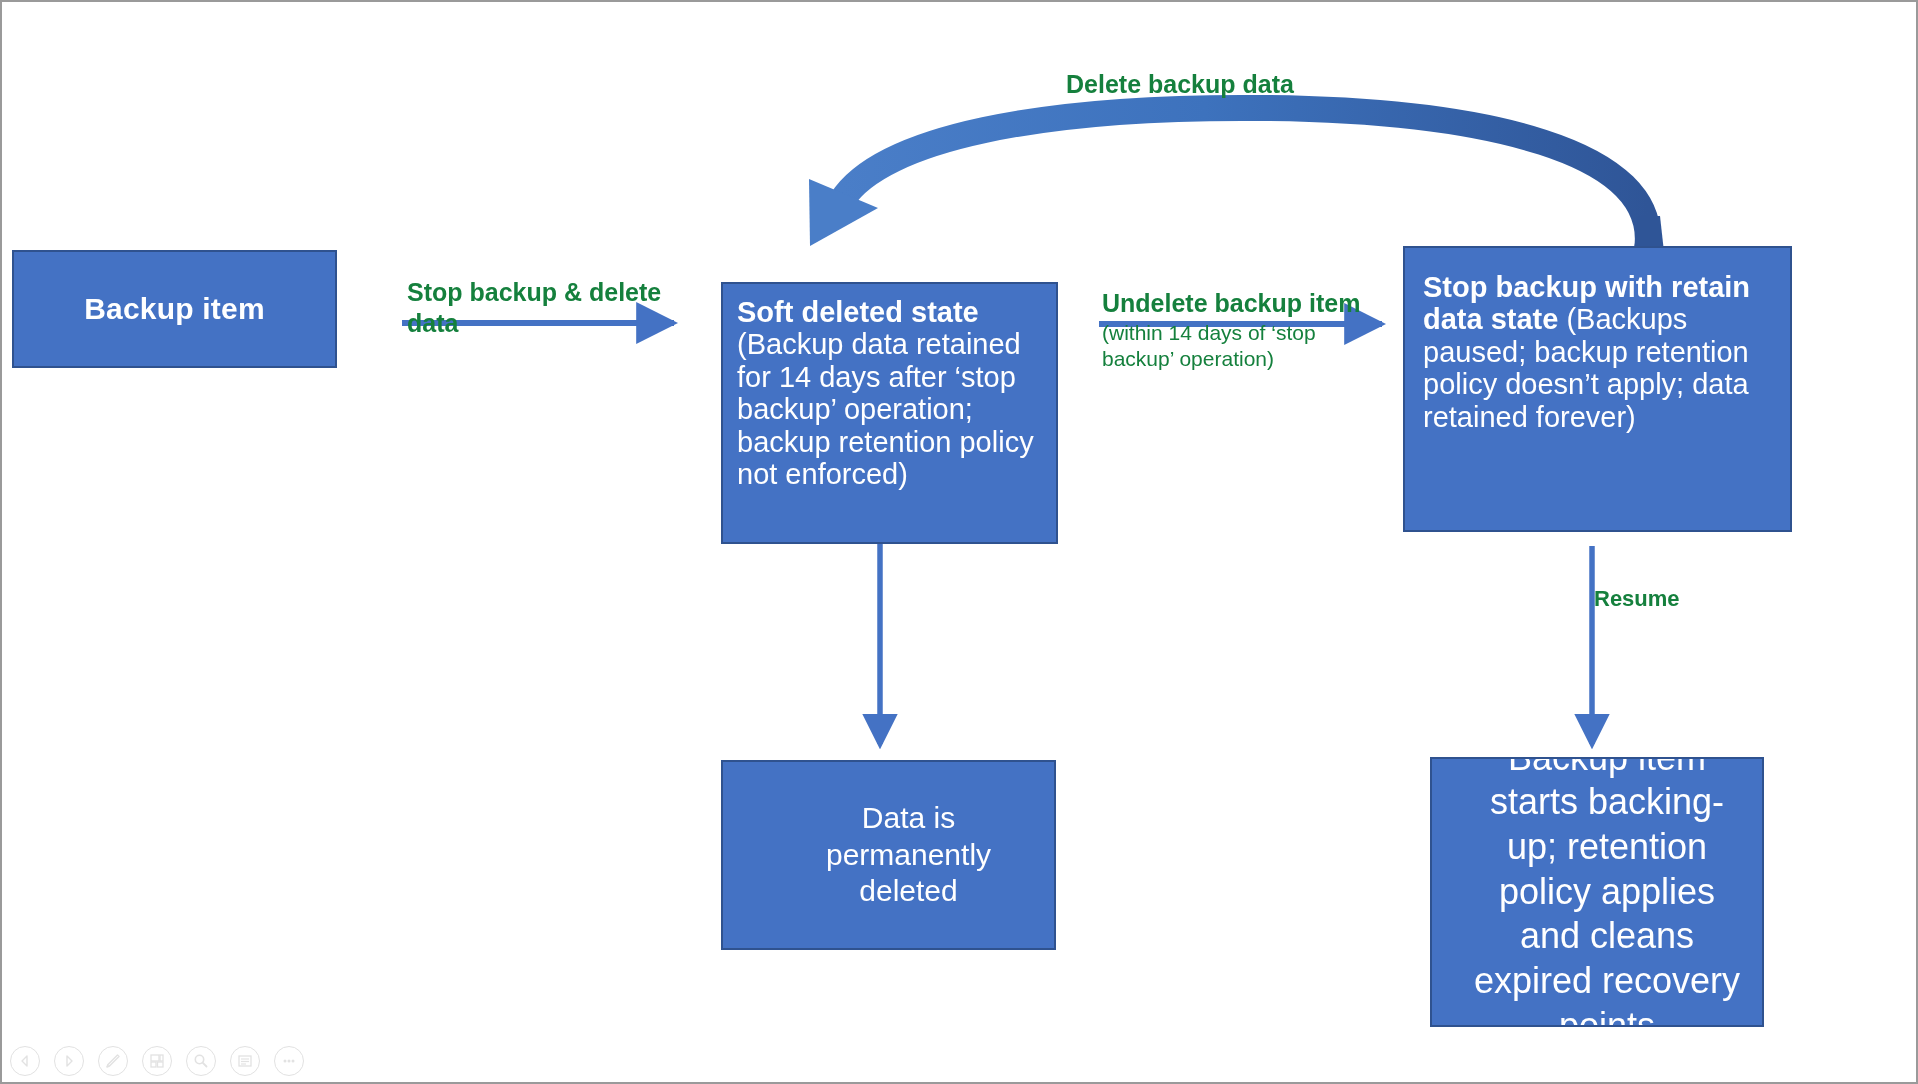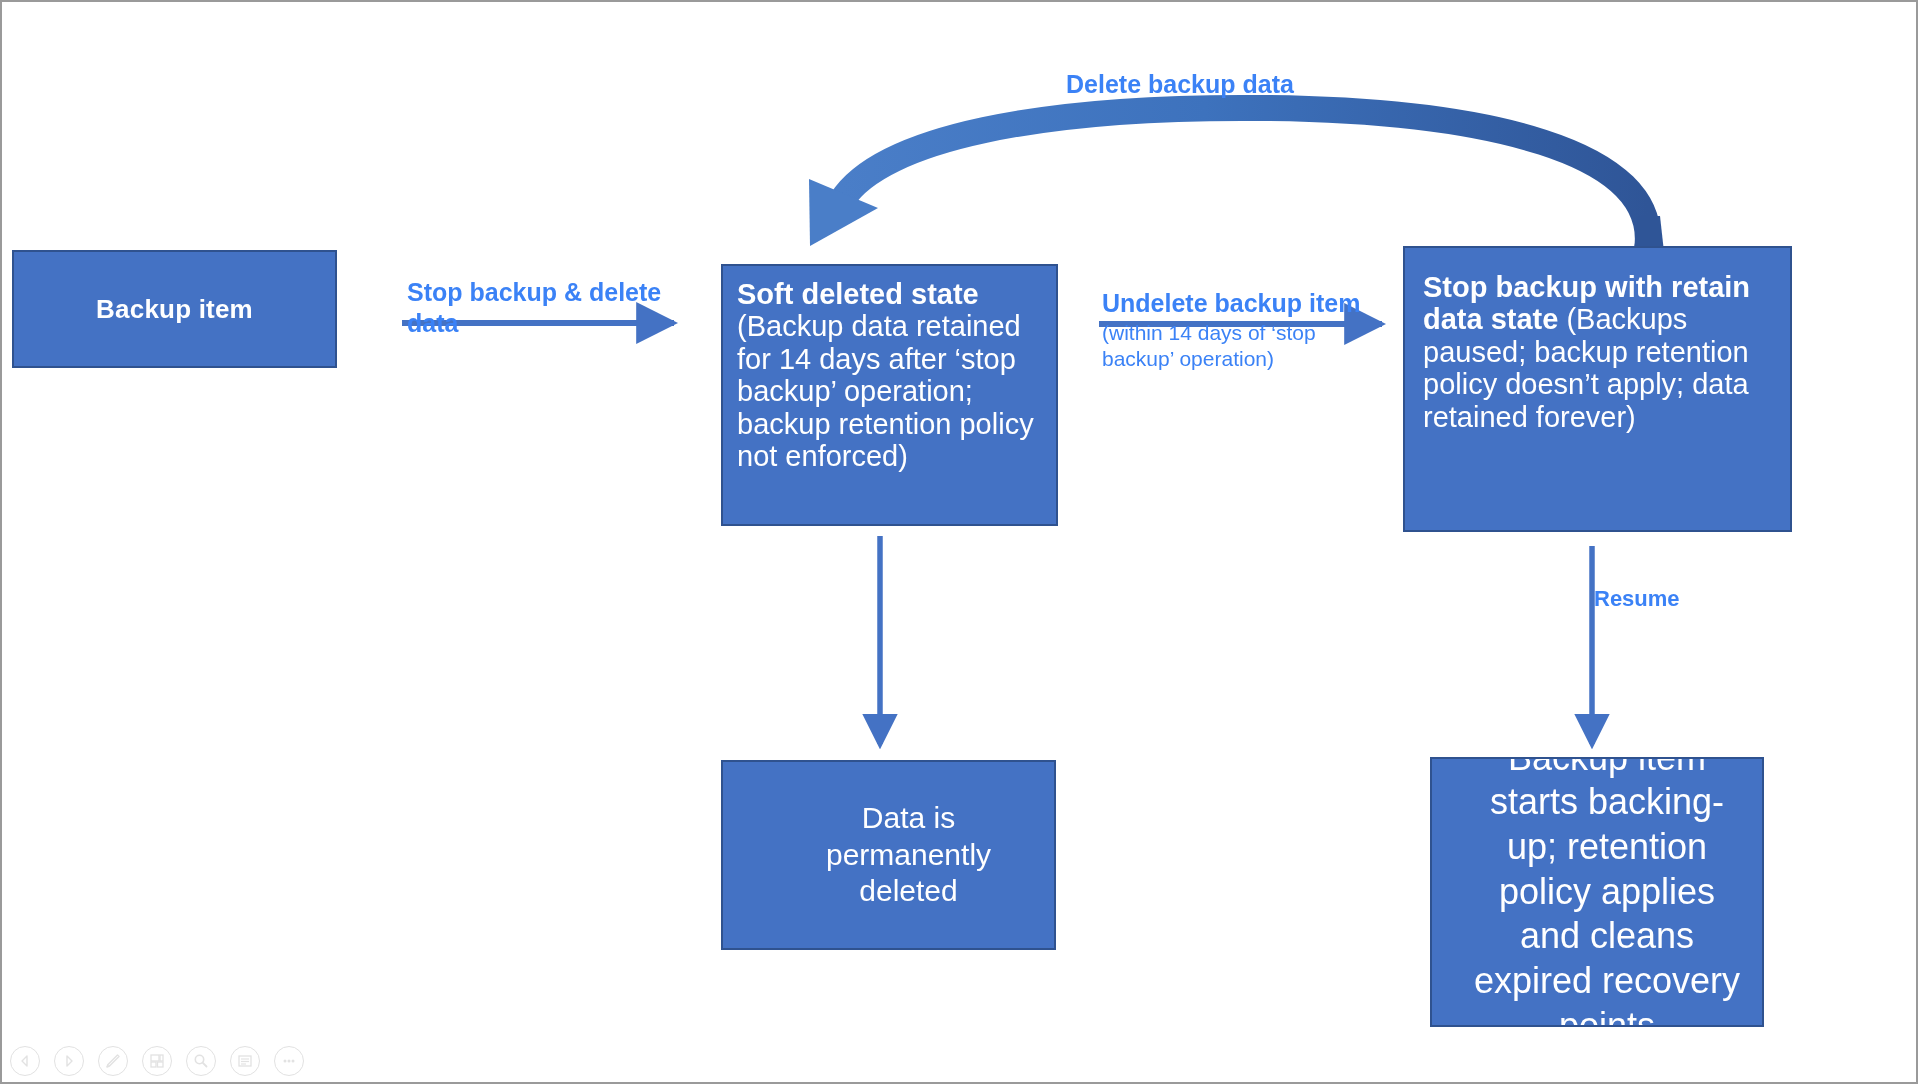--- a/index.html
+++ b/index.html
@@ -44,27 +44,27 @@
   .box p {
     margin: 0;
   }
 
   
   #box-backup-item {
     left: 10px; top: 248px; width: 325px; height: 118px;
   }
   #box-backup-item .box-inner { align-items: center; }
   #box-backup-item .title {
-    font-size: 26px;
+    font-size: 30px;
     letter-spacing: .2px;
   }
 
   
   #box-soft-deleted {
-    left: 719px; top: 262px; width: 337px; height: 262px;
+    left: 719px; top: 280px; width: 337px; height: 262px;
   }
   #box-soft-deleted .box-inner {
     justify-content: flex-start;
     padding: 12px 14px 10px 14px;
   }
   #box-soft-deleted .rich {
     font-size: 29px;
     line-height: 1.12;
   }
   #box-soft-deleted .title { font-size: 29px; }
@@ -109,21 +109,21 @@
   #box-resume-result .rich {
     font-size: 36px;
     line-height: 1.24;
     text-align: center;
     margin-left: 20px;
   }
 
   
   .alabel {
     position: absolute;
-    color: #3b82f6;
+    color: #15803d;
     font-weight: bold;
   }
 
   #label-delete-backup-data {
     left: 1058px; top: 68px; width: 240px;
     font-size: 25px; text-align: center;
   }
 
   #label-stop-backup-delete {
     left: 405px; top: 275px; width: 260px;

